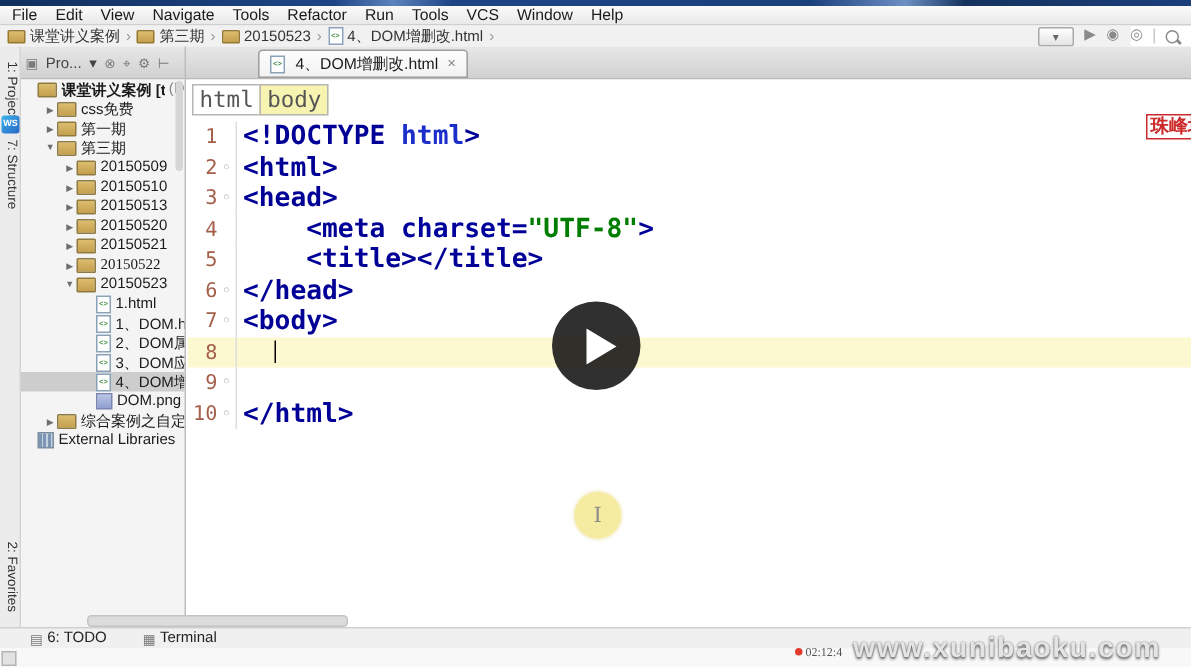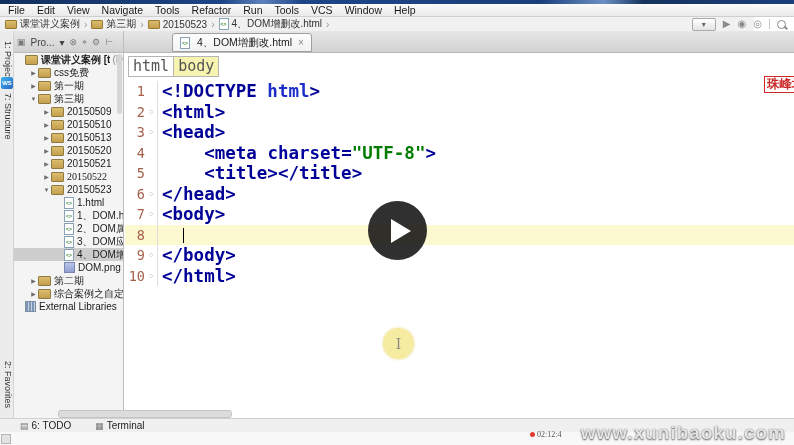--- a/index.html
+++ b/index.html
@@ -95,21 +95,21 @@
   .inspect{position:absolute;right:5px;top:27px;width:8px;height:8px;background:#62ae3e;border:1px solid #4e8c30;z-index:4;}
 
   
   .play{position:absolute;left:368px;top:201px;width:59px;height:59px;border-radius:50%;
     background:rgba(12,12,12,.85);display:flex;align-items:center;justify-content:center;z-index:50;}
   .play-tri{width:0;height:0;border-left:20px solid #fff;border-top:12px solid transparent;
     border-bottom:12px solid transparent;margin-left:6px;}
   .cursor-hl{position:absolute;left:383px;top:328px;width:31px;height:31px;border-radius:50%;
     background:#f6eca1;box-shadow:0 0 3px rgba(230,210,120,.8);display:flex;align-items:center;justify-content:center;
     z-index:40;font-family:"DejaVu Serif",serif;font-size:14px;color:#8a8a8a;}
-  .watermark{position:absolute;right:8px;bottom:1px;z-index:60;font-size:19px;font-weight:bold;letter-spacing:1px;
+  .watermark{position:absolute;right:20px;bottom:1px;z-index:60;font-size:19px;font-weight:bold;letter-spacing:1px;
     color:#e4e4e4;text-shadow:0 1px 2px rgba(70,70,70,.85),0 0 1px rgba(100,100,100,.9);white-space:nowrap;}
   .rec{position:absolute;left:530px;top:430px;display:flex;align-items:center;z-index:55;font-size:8px;color:#555;font-family:Liberation Serif, serif;}
   .rec-dot{width:5px;height:5px;border-radius:50%;background:#e23b2e;margin-right:2px;}
 
   
   .statusbar{position:absolute;left:0;top:418px;width:794px;height:14px;box-sizing:border-box;
     background:#f0f0f0;border-top:1px solid #d0d0d0;display:flex;align-items:center;font-size:10px;color:#222;}
   .sb-item{display:flex;align-items:center;gap:3px;}
   .sb-icon{font-size:9px;color:#777;}
   .bottomstrip{position:absolute;left:0;top:432px;width:794px;height:13px;background:#f8f8f8;}
@@ -275,25 +275,20 @@
           <span class="tree-label">4、DOM增删改.</span>
         </div>
         <div class="tree-row" style="padding-left: 41px;">
           <span class="tree-arrow"></span>
           <span class="tree-icon image"></span>
           <span class="tree-label">DOM.png</span>
         </div>
         <div class="tree-row" style="padding-left: 15px;">
           <span class="tree-arrow">▶</span>
           <span class="tree-icon folder"></span>
-          <span class="tree-label">第二期</span>
-        </div>
-        <div class="tree-row" style="padding-left: 15px;">
-          <span class="tree-arrow">▶</span>
-          <span class="tree-icon folder"></span>
           <span class="tree-label">综合案例之自定义表格</span>
         </div>
         <div class="tree-row" style="padding-left: 2px;">
           <span class="tree-arrow"></span>
           <span class="tree-icon library"></span>
           <span class="tree-label">External Libraries</span>
         </div>
       </div>
     <div class="vscroll"></div>
   </div>
@@ -343,21 +338,20 @@
           <span class="code"><span class="s-tag">&lt;body&gt;</span></span>
         </div>
         <div class="code-line caret-line">
           <span class="ln">8</span>
           <span class="fold"></span>
           <span class="code"><span class="s-plain">  </span><span class="caret"></span></span>
         </div>
         <div class="code-line">
           <span class="ln">9</span>
           <span class="fold">○</span>
-          <span class="code"><span class="s-tag">&lt;/body&gt;</span></span>
         </div>
         <div class="code-line">
           <span class="ln">10</span>
           <span class="fold">○</span>
           <span class="code"><span class="s-tag">&lt;/html&gt;</span></span>
         </div>
       </div>
   </div>
 
   <div class="play">

